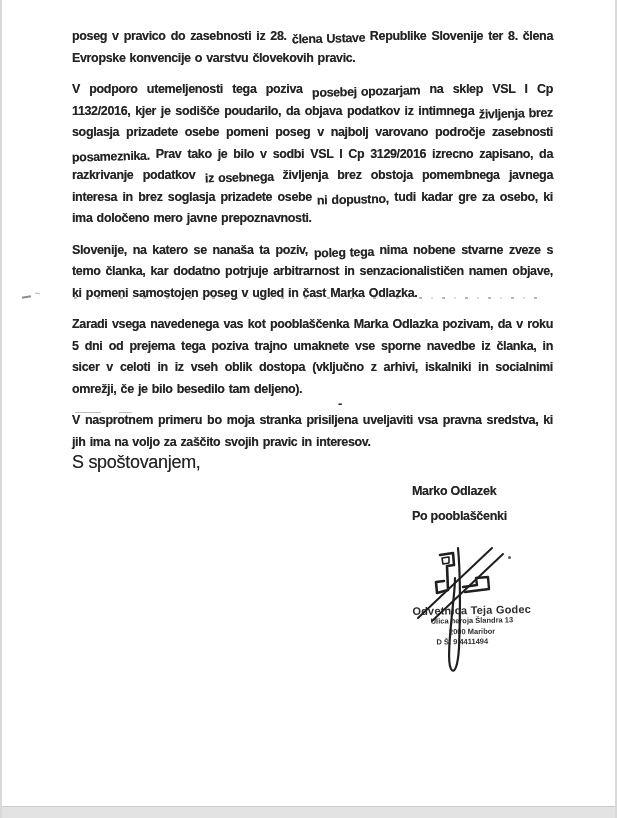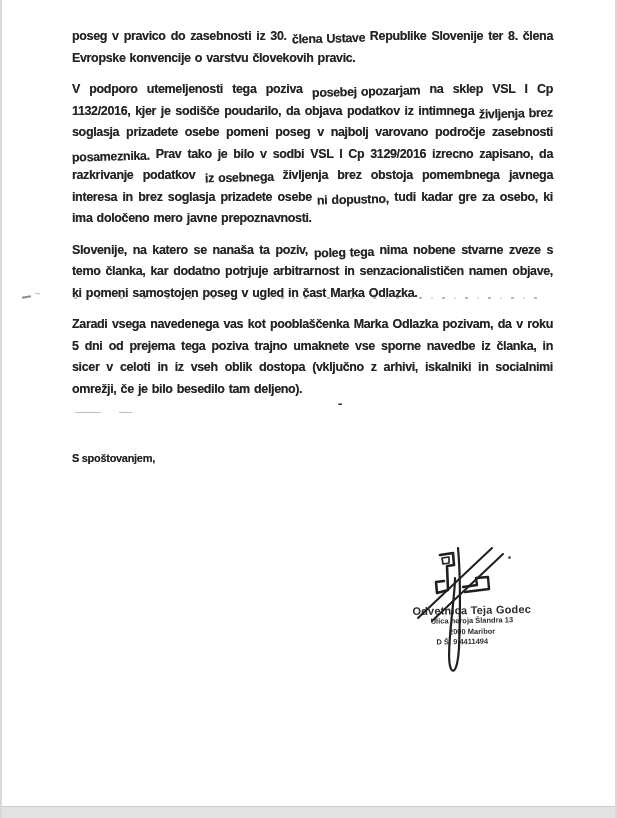--- a/index.html
+++ b/index.html
@@ -38,22 +38,22 @@
   .dip {
     display: inline-block;
     transform: translateY(2.6px) rotate(-1.4deg);
   }
   
   .closing {
     position: absolute;
     left: 70px;
     top: 452px;
     color: var(--ink, #242424);
-    font-size: 11px;
-    font-weight: 700;
+    font-size: 18px;
+    font-weight: 400;
     letter-spacing: -0.3px;
     text-shadow: 0 0 0.35px rgba(30,30,30,0.55);
   }
   .signature-block {
     position: absolute;
     left: 410px;
     top: 484px;
     color: var(--ink, #242424);
     font-size: 12.5px;
     font-weight: 700;
@@ -142,28 +142,33 @@
     background: var(--sep, #e3e3e3);
     border-top: 1px solid #cccccc;
   }
 </style>
 </head>
 <body>
 
 <div class="page">
 
   <div class="letter-body">
-      <p><span>poseg v pravico do zasebnosti iz 30. </span><span class="dip">člena Ustave</span><span> Republike Slovenije ter 8. člena Evropske konvencije o varstvu človekovih pravic.</span></p>
+      <p><span>poseg v pravico do zasebnosti iz 28. </span><span class="dip">člena Ustave</span><span> Republike Slovenije ter 8. člena Evropske konvencije o varstvu človekovih pravic.</span></p>
       <p><span>V podporo utemeljenosti tega poziva </span><span class="dip">posebej opozarjam</span><span> na sklep VSL I Cp 1132/2016, kjer je sodišče poudarilo, da objava podatkov iz intimnega </span><span class="dip">življenja brez</span><span> soglasja prizadete osebe pomeni poseg v najbolj varovano področje zasebnosti </span><span class="dip">posameznika.</span><span> Prav tako je bilo v sodbi VSL I Cp 3129/2016 izrecno zapisano, da razkrivanje podatkov </span><span class="dip">iz osebnega</span><span> življenja brez obstoja pomembnega javnega interesa in brez soglasja prizadete osebe </span><span class="dip">ni dopustno,</span><span> tudi kadar gre za osebo, ki ima določeno mero javne prepoznavnosti.</span></p>
       <p><span>Slovenije, na katero se nanaša ta poziv, </span><span class="dip">poleg tega</span><span> nima nobene stvarne zveze s temo članka, kar dodatno potrjuje arbitrarnost in senzacionalističen namen objave, ki pomeni samostojen poseg v ugled in čast Marka Odlazka.</span></p>
       <p><span>Zaradi vsega navedenega vas kot pooblaščenka Marka Odlazka pozivam, da v roku 5 dni od prejema tega poziva trajno umaknete vse sporne navedbe iz članka, in sicer v celoti in iz vseh oblik dostopa (vključno z arhivi, iskalniki in socialnimi omrežji, če je bilo besedilo tam deljeno).</span></p>
+      <p><span>V nasprotnem primeru bo moja stranka prisiljena uveljaviti vsa pravna sredstva, ki jih ima na voljo za zaščito svojih pravic in interesov.</span></p>
     </div>
 
   <div class="closing">S spoštovanjem,</div>
 
+  <div class="signature-block">
+    <div class="name">Marko Odlazek</div>
+    <div class="role">Po pooblaščenki</div>
+  </div>
 
   <div class="stamp">
     <div class="stamp-name">Odvetnica Teja Godec</div>
     <div class="stamp-line">Ulica heroja Šlandra 13</div>
     <div class="stamp-line">2000 Maribor</div>
     <div class="stamp-line stamp-tax">D Š. 9 4411494</div>
   </div>
 
   <svg class="signature-svg" width="140" height="160" viewBox="0 0 140 160" fill="none" stroke="#1f1f1f" stroke-linecap="round" stroke-linejoin="round">
 

